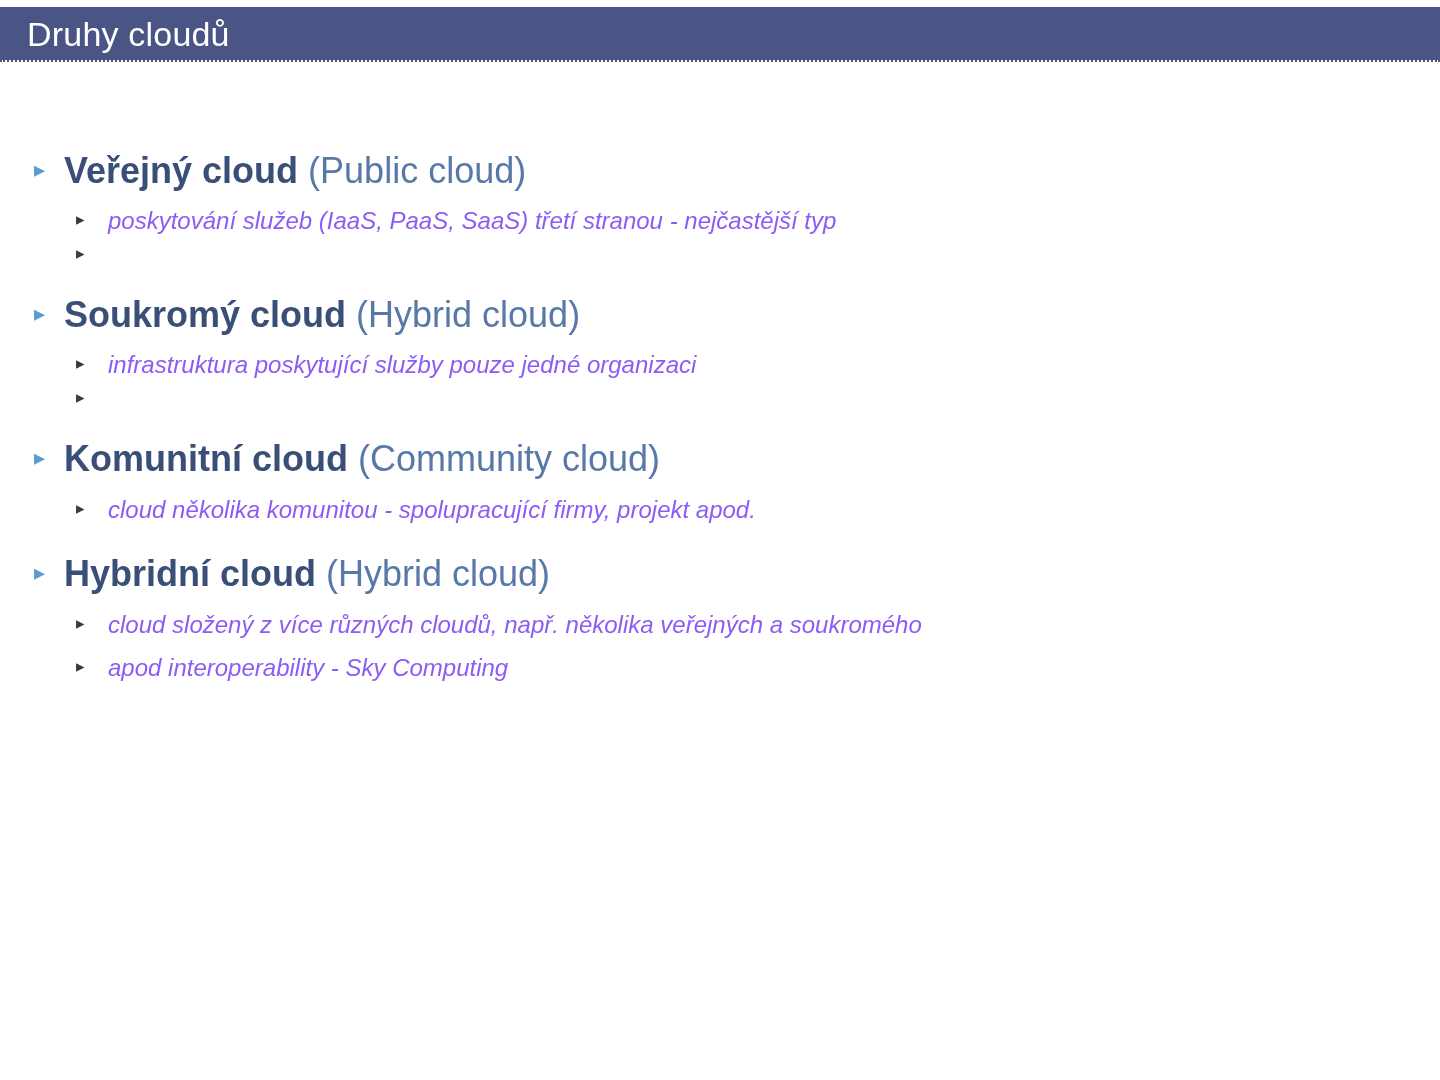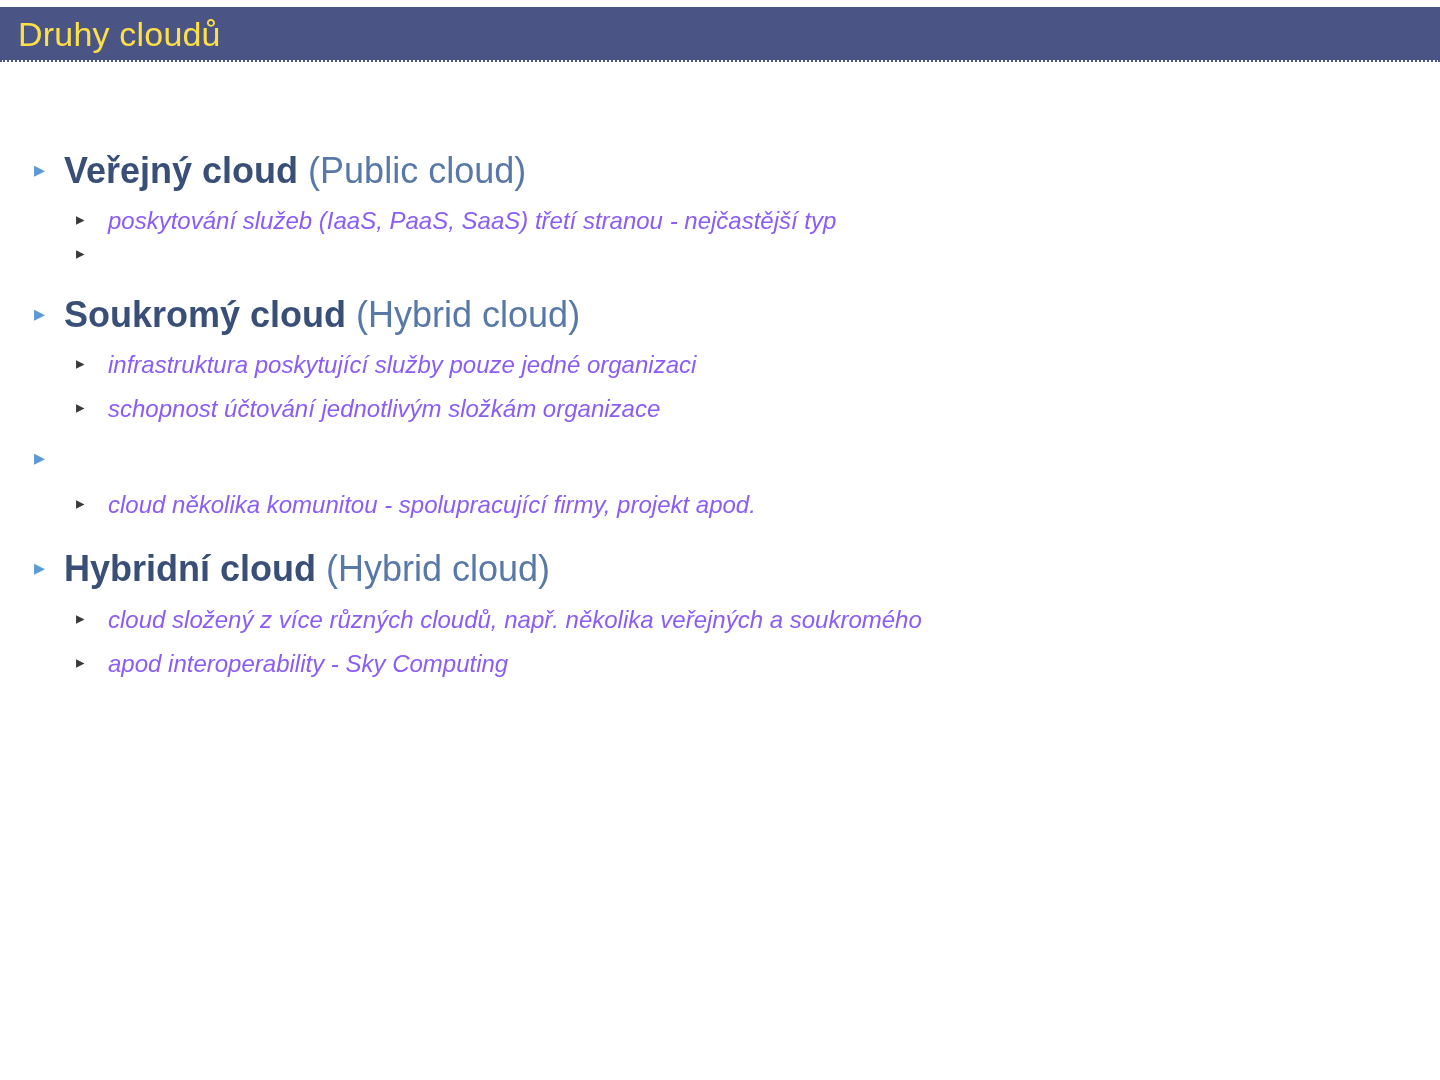--- a/index.html
+++ b/index.html
@@ -28,22 +28,22 @@
     top: 7px;
     width: 1440px;
     height: 53px;
     background: #4a5586;
     display: flex;
     align-items: center;
     box-sizing: border-box;
   }
   .title-bar .title-text {
     font-size: 34px;
-    color: #fde047;
-    padding-left: 18px;
+    color: #ffffff;
+    padding-left: 27px;
     letter-spacing: 0.2px;
     line-height: 1;
     white-space: nowrap;
   }
   .title-underline {
     position: absolute;
     left: 0;
     top: 60px;
     width: 1440px;
     height: 0;
@@ -151,27 +151,27 @@
       <div class="l1">
         <span class="bullet">▸</span>
         <span class="txt"><span>Soukromý cloud</span><span class="en"> (Hybrid cloud)</span></span>
       </div>
       <div class="l2">
         <span class="bullet">▸</span>
         <span class="txt">infrastruktura poskytující služby pouze jedné organizaci</span>
       </div>
       <div class="l2">
         <span class="bullet">▸</span>
-        <span class="txt">schopnost účtování jednotlivým složkám organizace</span>
       </div>
     </div>
 
     <div class="group">
       <div class="l1">
         <span class="bullet">▸</span>
+        <span class="txt"><span>Komunitní cloud</span><span class="en"> (Community cloud)</span></span>
       </div>
       <div class="l2">
         <span class="bullet">▸</span>
         <span class="txt">cloud několika komunitou - spolupracující firmy, projekt apod.</span>
       </div>
     </div>
 
     <div class="group">
       <div class="l1">
         <span class="bullet">▸</span>

